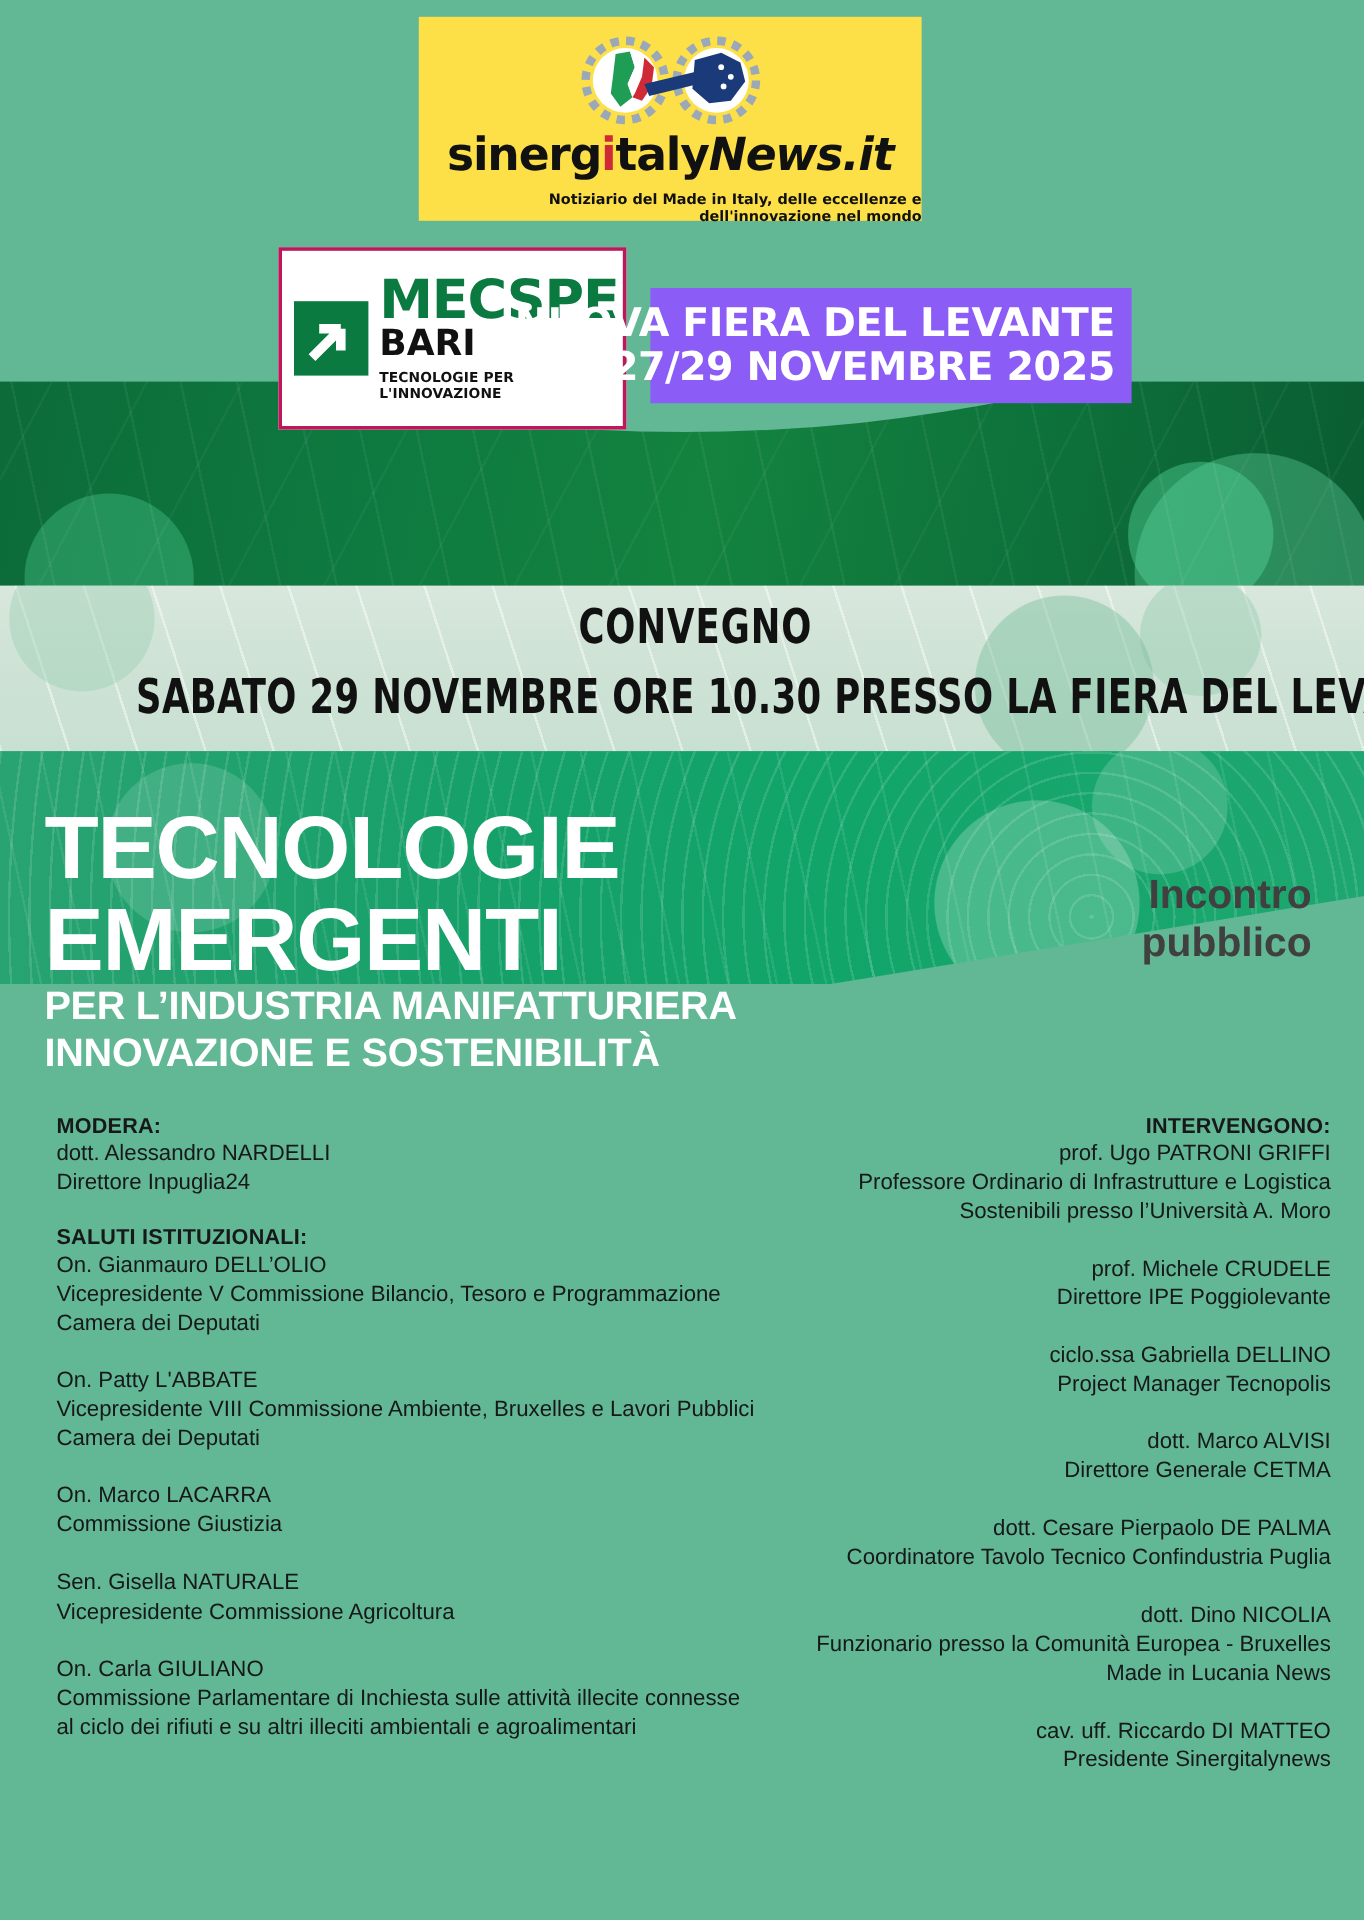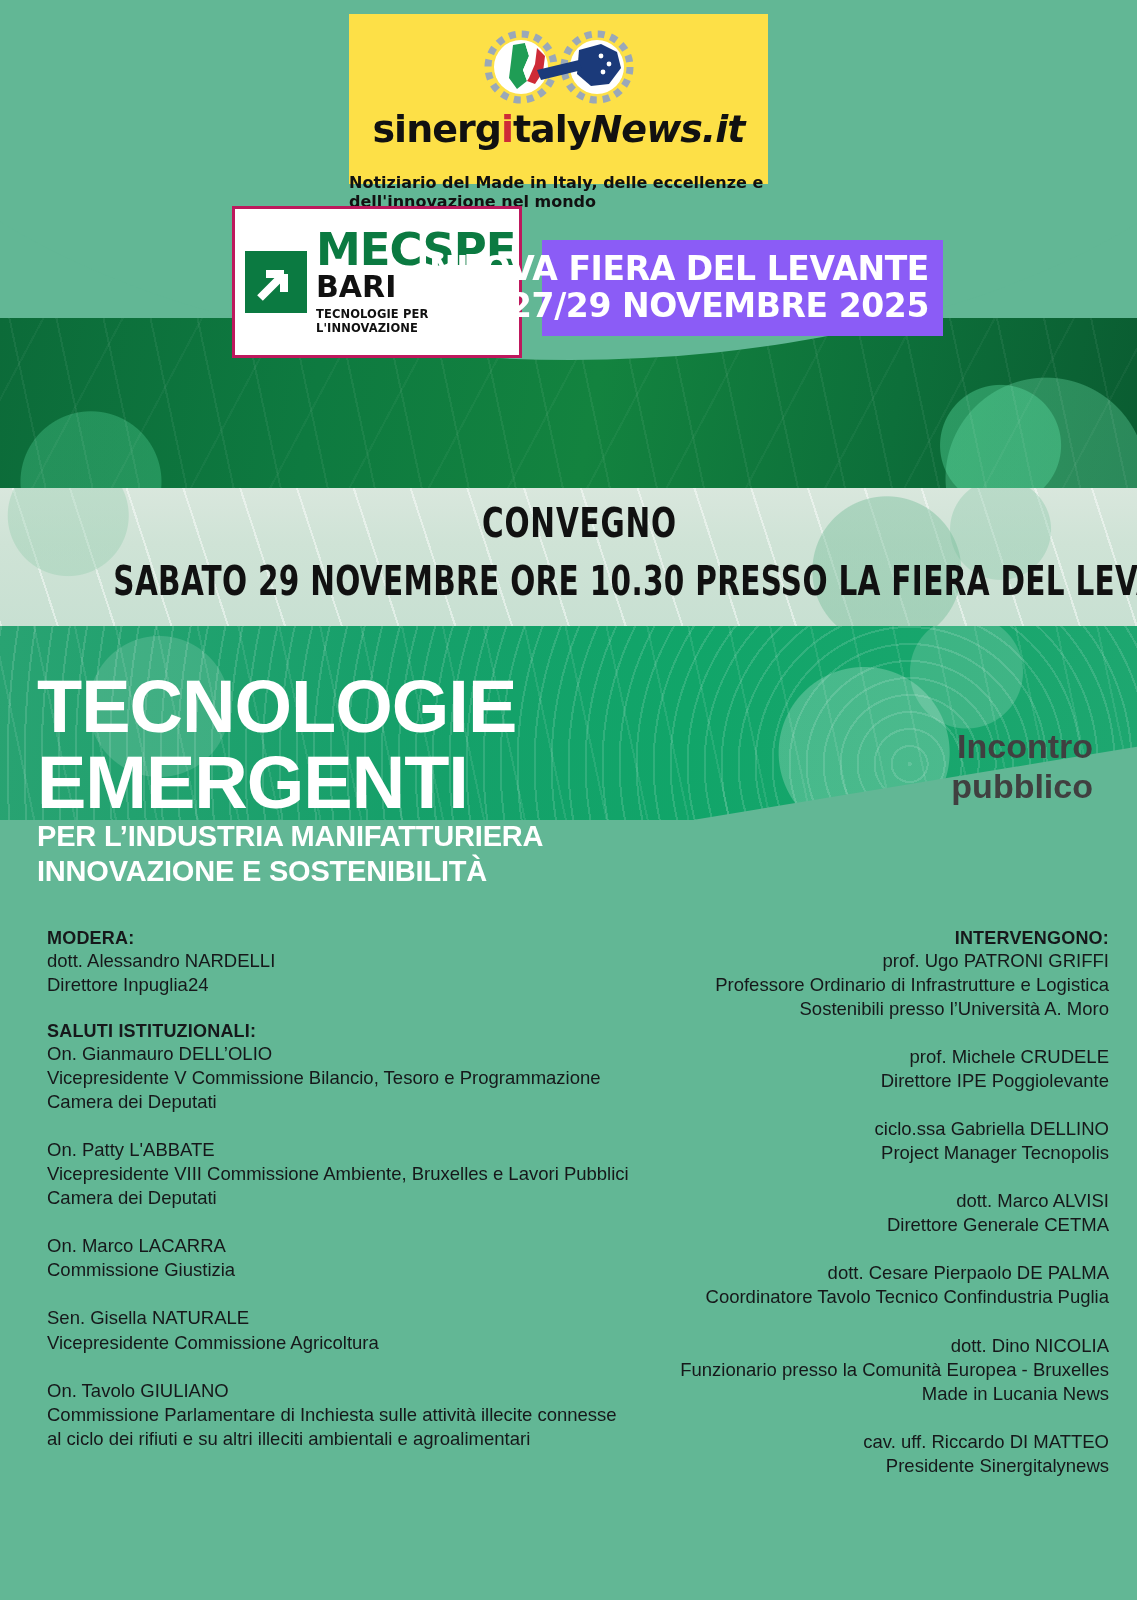--- a/index.html
+++ b/index.html
@@ -79,22 +79,23 @@
   }
   .sin-gears{width:215px;height:82px;margin-top:12px;position:relative;}
   .sin-word{
     font-size:38px;font-weight:bold;color:#111;letter-spacing:-1px;
     font-family:"DejaVu Sans", sans-serif;line-height:1;margin-top:2px;
   }
   .sin-word .ital{font-style:italic;}
   .sin-word .flagdot{color:#ce2b37;}
   .sin-rule{width:355px;height:3px;background:#111;margin-top:4px;}
   .sin-tag{
-    font-size:16px;font-weight:bold;color:#111;margin-top:21px;
+    font-size:12px;font-weight:bold;color:#111;margin-top:7px;
     font-family:"DejaVu Sans", sans-serif;
+    text-align:right;
   }
 
   
   .mecspe{
     position:absolute;left:232px;top:206px;width:290px;height:152px;
     background:#ffffff;border:3px solid #be185d;box-sizing:border-box;
     display:flex;align-items:center;padding-left:10px;
   }
   .mec-arrowbox{width:62px;height:62px;background:#0b7a41;position:relative;flex:0 0 auto;}
   .mec-arrowbox svg{position:absolute;left:7px;top:7px;}
@@ -128,21 +129,21 @@
   }
 
   
   .bigtitle{position:absolute;left:37px;top:672px;z-index:6;}
   .bt1,.bt2{
     color:#fff;font-weight:bold;font-size:74px;line-height:.94;
     font-family:"Liberation Sans", sans-serif;letter-spacing:-1px;
   }
   .bt2{margin-top:6px;}
   .bt3,.bt4{
-    color:#fff;font-weight:bold;font-size:29px;line-height:1.05;
+    color:#fff;font-weight:bold;font-size:33px;line-height:1.05;
     font-family:"Liberation Sans", sans-serif;letter-spacing:-.2px;margin-top:4px;
   }
   .incontro{
     position:absolute;right:44px;top:726px;z-index:7;text-align:right;
     color:#404040;font-weight:bold;font-size:34px;line-height:1.18;
     font-family:"Liberation Sans", sans-serif;
   }
 
   
   .colL{position:absolute;left:47px;top:928px;width:600px;color:#16181a;}
@@ -256,21 +257,21 @@
       <div class="ln">On. Marco LACARRA</div>
       <div class="ln">Commissione Giustizia</div>
     </div>
 
     <div class="blk">
       <div class="ln">Sen. Gisella NATURALE</div>
       <div class="ln">Vicepresidente Commissione Agricoltura</div>
     </div>
 
     <div class="blk">
-      <div class="ln">On. Tavolo GIULIANO</div>
+      <div class="ln">On. Carla GIULIANO</div>
       <div class="ln">Commissione Parlamentare di Inchiesta sulle attività illecite connesse</div>
       <div class="ln">al ciclo dei rifiuti e su altri illeciti ambientali e agroalimentari</div>
     </div>
   </div>
 
   <div class="colR">
     <div class="blk first">
       <div class="hd">INTERVENGONO:</div>
       <div class="ln">prof. Ugo PATRONI GRIFFI</div>
       <div class="ln">Professore Ordinario di Infrastrutture e Logistica</div>

